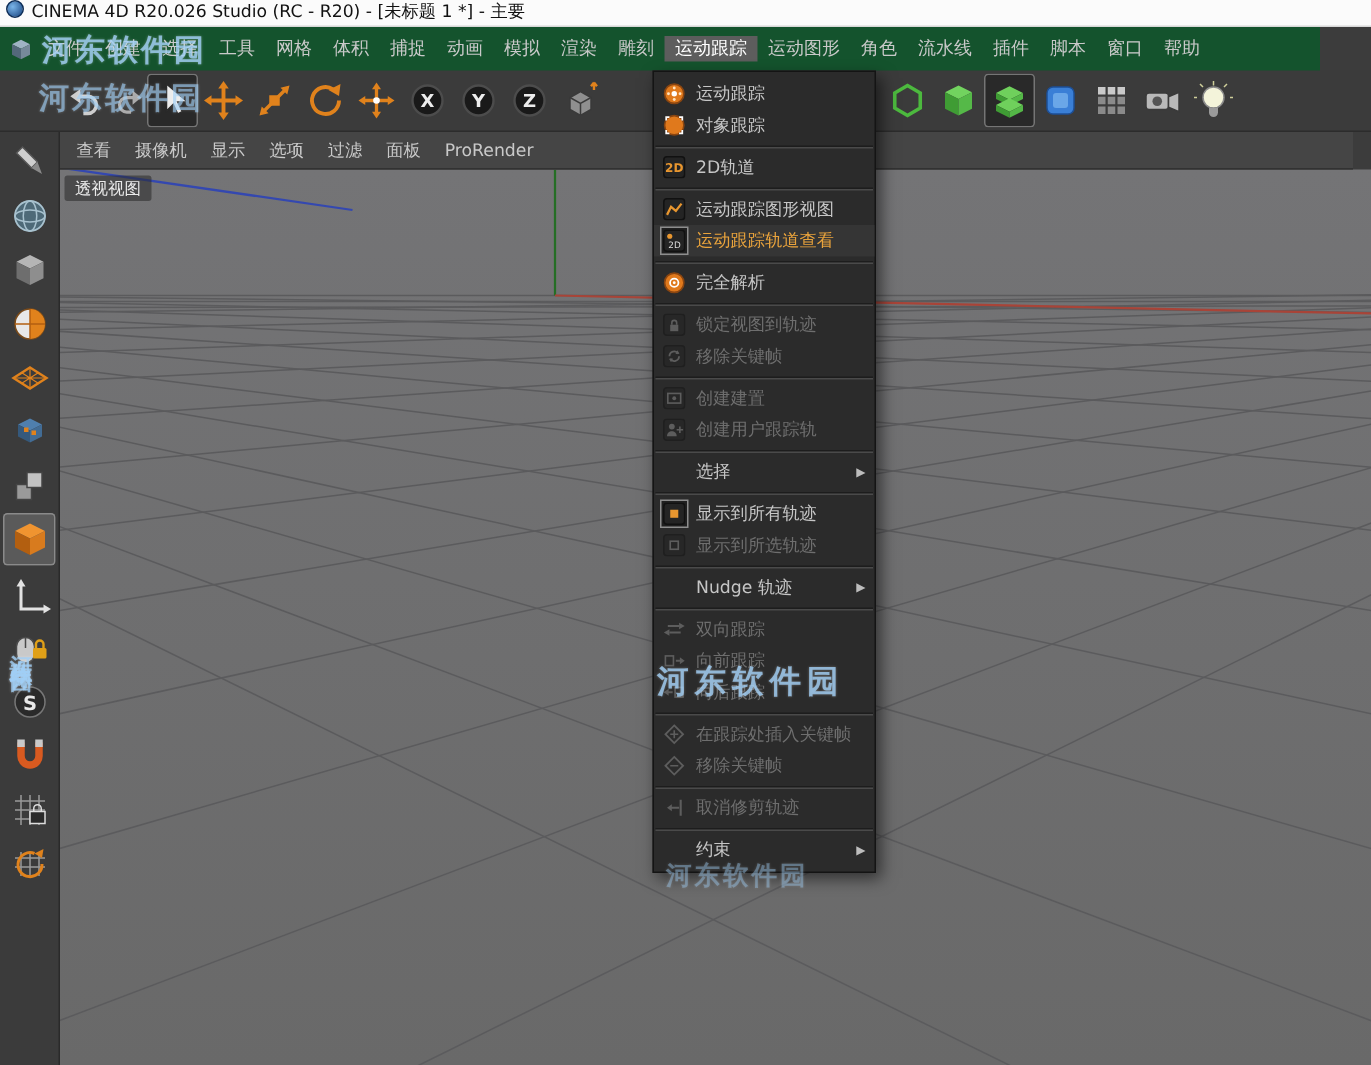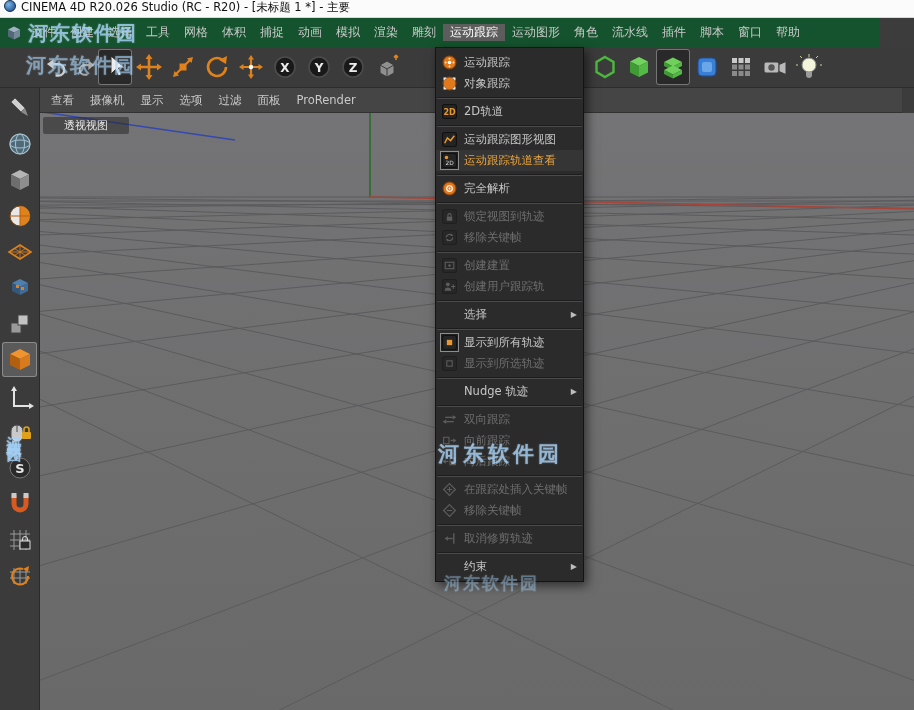--- a/index.html
+++ b/index.html
@@ -40,21 +40,21 @@
   .vp-menubar { position:absolute; left:28px; top:88px; width:874px; height:25px; background:#454545;
                 border-bottom:1px solid #323232; display:flex; align-items:center; padding-left:4px; z-index:3; }
   .grip { width:7px; height:15px; margin-right:4px;
           background:repeating-linear-gradient(#666 0 2px, transparent 2px 4px); border-radius:1px; }
   .vp-item { font-size:11.5px; color:#c9c9c9; padding:0 8px; cursor:default; }
 
   
   .viewport { position:absolute; left:40px; top:113px; width:874px; height:597px;
               background:linear-gradient(#747476,#696969); overflow:hidden; z-index:1; }
   .vp-label { position:absolute; left:3px; top:4px; font-size:11px; color:#e9e9e9;
-              background:rgba(40,40,40,.55); padding:1px 21px; border-radius:2px; z-index:2; }
+              background:rgba(40,40,40,.55); padding:1px 7px; border-radius:2px; z-index:2; }
   .grid-svg { position:absolute; left:0; top:0; }
 
   
   .dropdown { position:absolute; left:435px; top:47px; width:149px; background:#2b2b2b;
               border:1px solid #141414; box-shadow:3px 4px 10px rgba(0,0,0,.55); padding:4px 0; z-index:30; }
   .mi { height:21px; display:flex; align-items:center; gap:6px; padding:0 6px 0 5px;
         font-size:11.5px; color:#c6c6c6; cursor:default; }
   .mi.disabled { color:#6e6e6e; }
   .mi.disabled .mi-icon { opacity:.45; filter:grayscale(1); }
   .mi.highlight { color:#e9a33c; background:#353535; }

